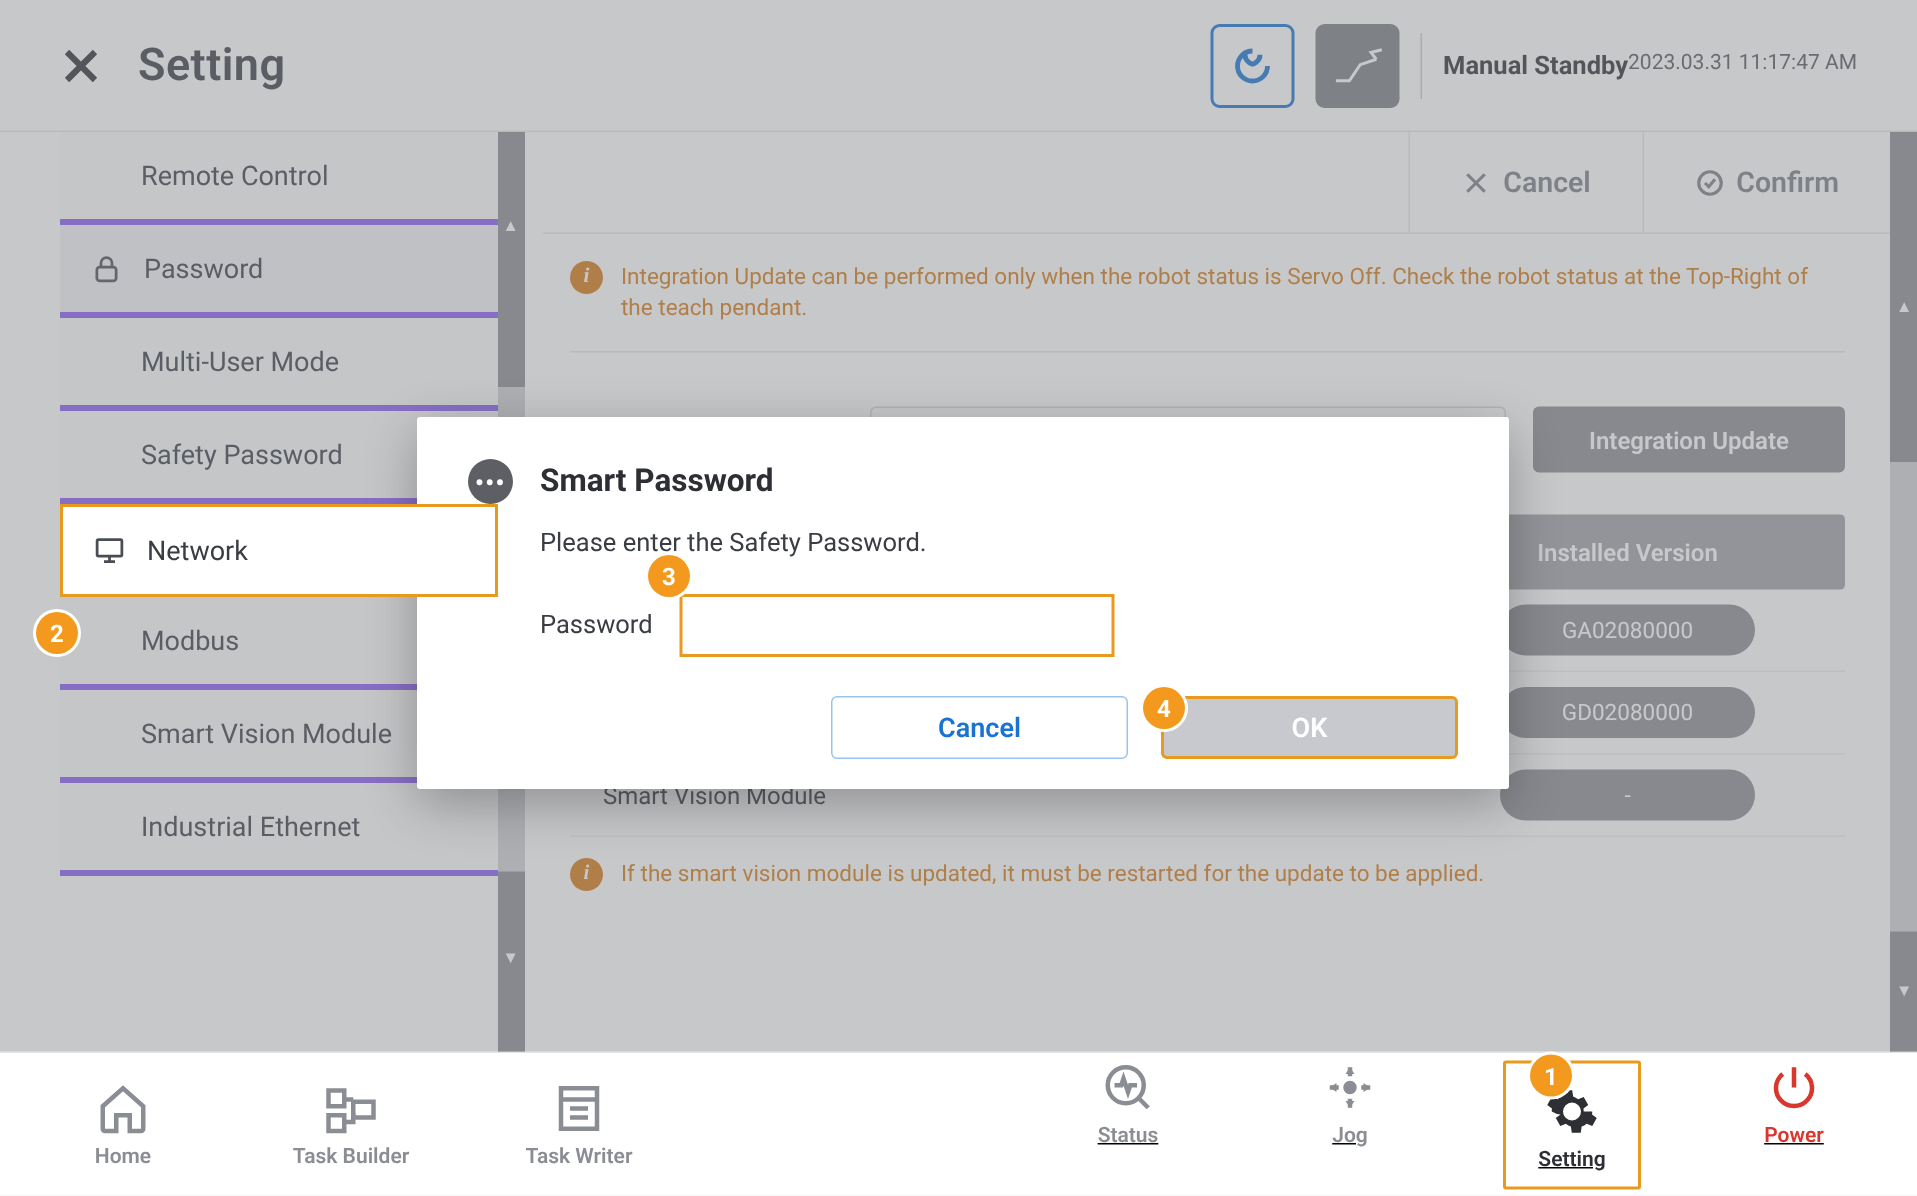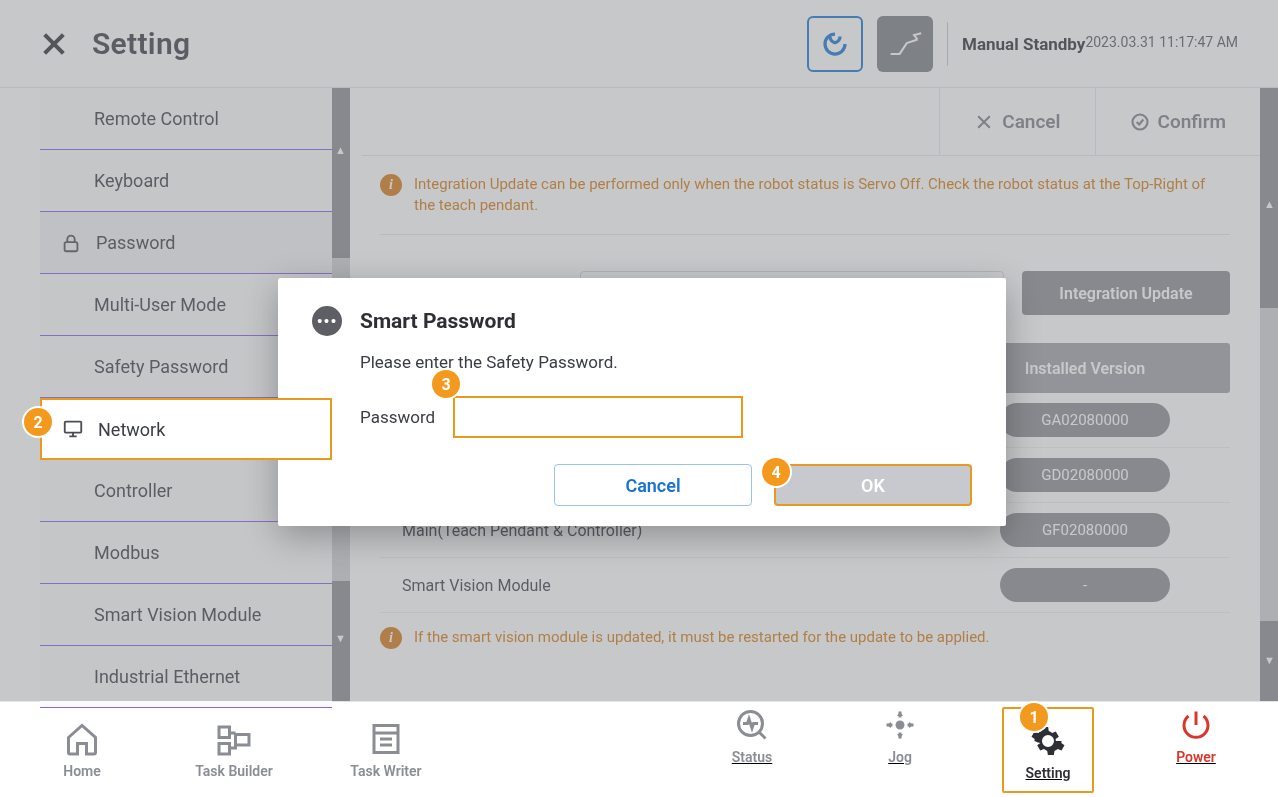--- a/index.html
+++ b/index.html
@@ -35,21 +35,21 @@
   .side-list { flex: 1; padding-left: 40px; }
   .side-scroll { width: 18px; background: #cfd1d5; position: relative; }
   .side-thumb { position: absolute; left: 0; right: 0; background: #8a8d93; }
   .side-thumb.top { top: 0; height: 170px; }
   .side-thumb.bot { bottom: 0; height: 120px; }
   .side-scroll .arrow { position: absolute; left: 3px; color: #fff; font-size: 11px; }
 
   .side-item {
     height: 62px; display: flex; align-items: center; gap: 14px;
     padding-left: 20px; padding-right: 10px; font-size: 18px; color: #3a3d45;
-    border-bottom: 1px solid #8b5cf6; background: #f2f3f5; cursor: pointer;
+    border-bottom: 4px solid #8b5cf6; background: #f2f3f5; cursor: pointer;
   }
   .side-item.child { padding-left: 54px; background: #fbfbfc; }
   .side-item.selected {
     border: 2.5px solid #e79a1e; background: #fff; position: relative; z-index: 2;
   }
   .side-item svg { width: 22px; height: 22px; stroke: #4a4d54; fill: none; stroke-width: 2; }
 
   
   .content { flex: 1; display: flex; position: relative; padding-left: 12px; }
   .content-inner { flex: 1; display: flex; flex-direction: column; }
@@ -192,46 +192,40 @@
     </div>
   </div>
 
   <div class="body">
 
     <div class="sidebar">
       <div class="side-list">
         <div class="side-item child">
             <span>Remote Control</span>
           </div>
-        <div class="side-item child">
-            <span>Keyboard</span>
-          </div>
         <div class="side-item">
           <svg viewBox="0 0 24 24">
               <rect x="5" y="11" width="14" height="10" rx="2"></rect>
               <path d="M8 11 V8 a4 4 0 0 1 8 0 v3"></path>
             </svg>
           <span>Password</span>
         </div>
         <div class="side-item child">
             <span>Multi-User Mode</span>
           </div>
         <div class="side-item child">
             <span>Safety Password</span>
           </div>
         <div class="side-item selected">
           <svg viewBox="0 0 24 24">
               <rect x="3" y="4" width="18" height="12" rx="1"></rect>
               <path d="M8 20h8 M12 16v4"></path>
             </svg>
           <span>Network</span>
         </div>
-        <div class="side-item child">
-            <span>Controller</span>
-          </div>
         <div class="side-item child">
             <span>Modbus</span>
           </div>
         <div class="side-item child">
             <span>Smart Vision Module</span>
           </div>
         <div class="side-item child">
             <span>Industrial Ethernet</span>
           </div>
       </div>
@@ -288,26 +282,20 @@
                 <div class="ver-pill">GA02080000</div>
               </div>
           </div>
           <div class="table-row">
             <div class="col1">Safety(SafetyBoard)</div>
             <div class="col2">
                 <div class="ver-pill">GD02080000</div>
               </div>
           </div>
           <div class="table-row">
-            <div class="col1">Main(Teach Pendant &amp; Controller)</div>
-            <div class="col2">
-                <div class="ver-pill">GF02080000</div>
-              </div>
-          </div>
-          <div class="table-row">
             <div class="col1">Smart Vision Module</div>
             <div class="col2">
                 <div class="ver-pill">-</div>
               </div>
           </div>
 
           <div class="info-banner nohr" style="margin-top:10px;">
             <div class="info-i">i</div>
             <div>If the smart vision module is updated, it must be restarted for the update to be applied.</div>
           </div>

